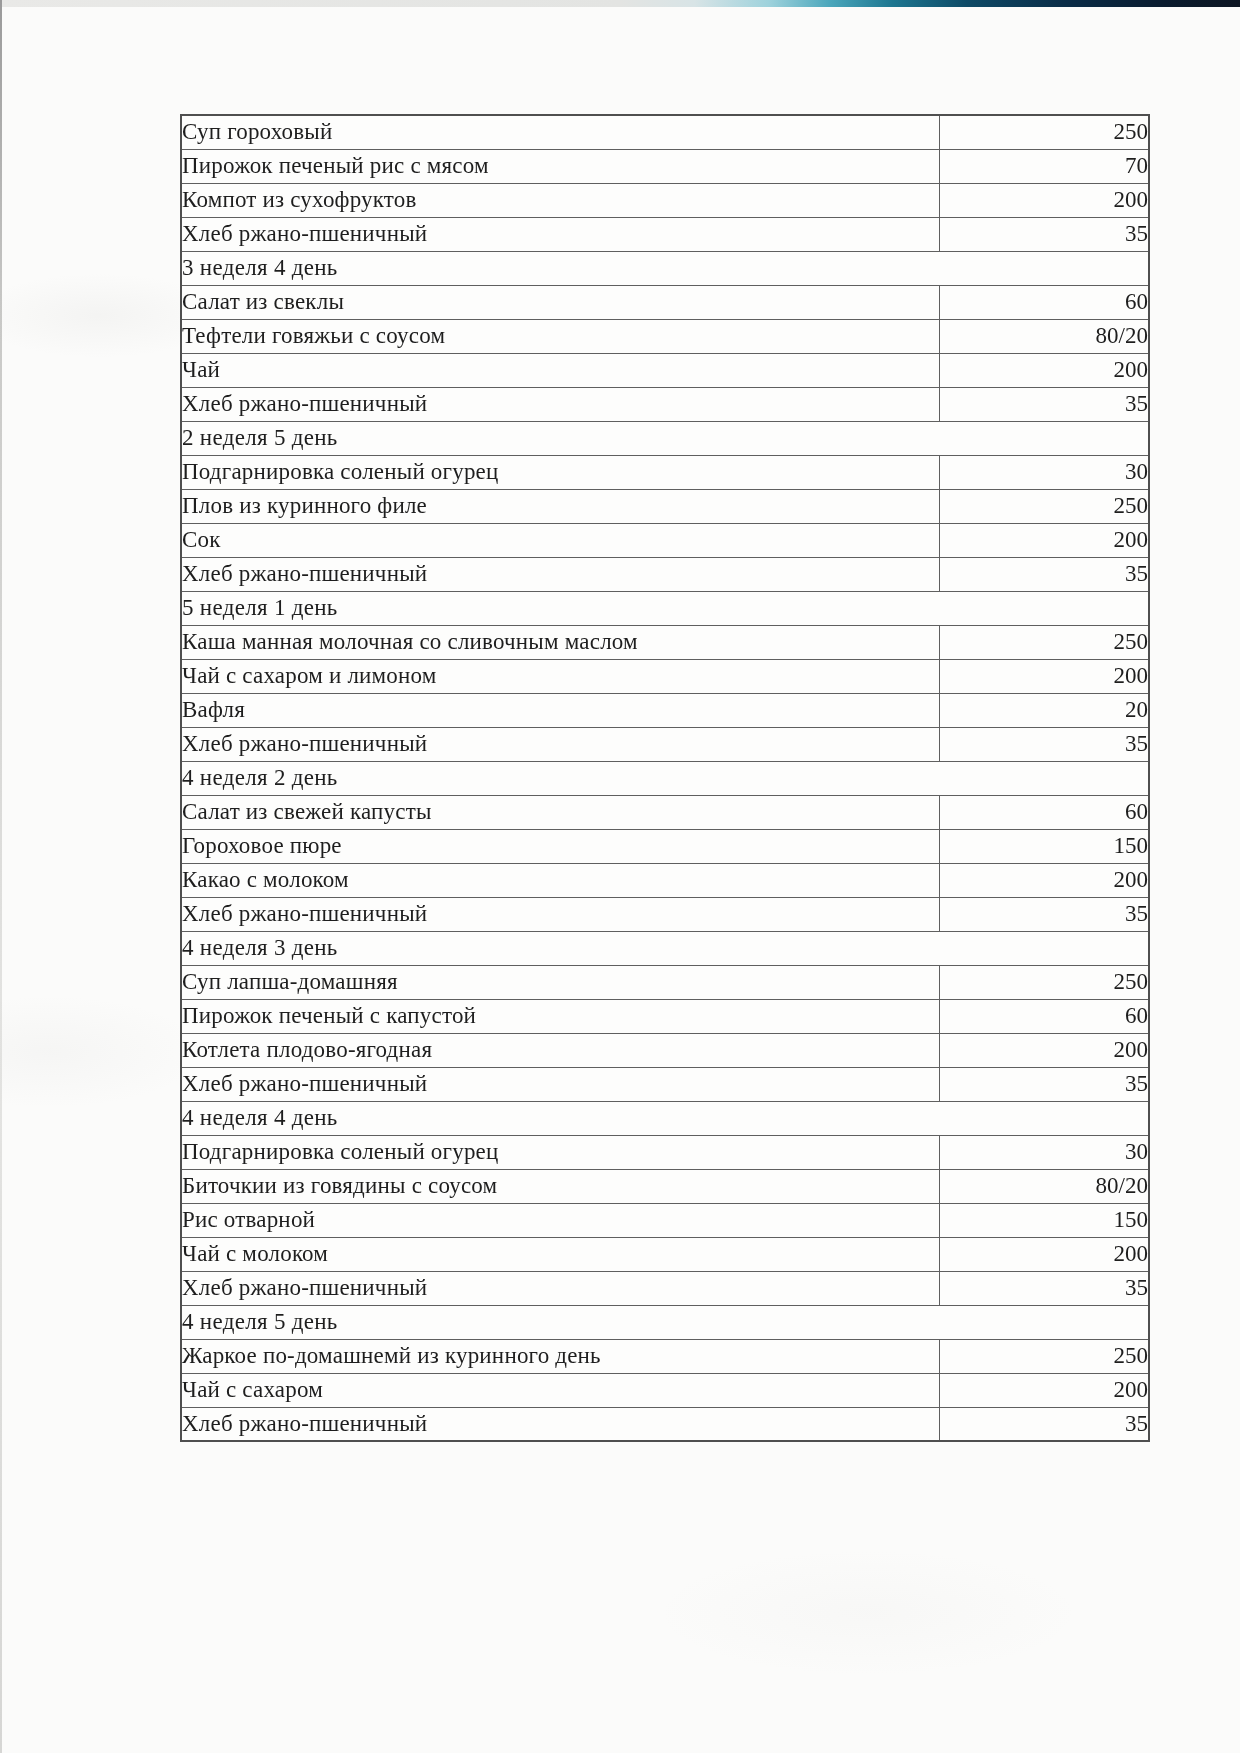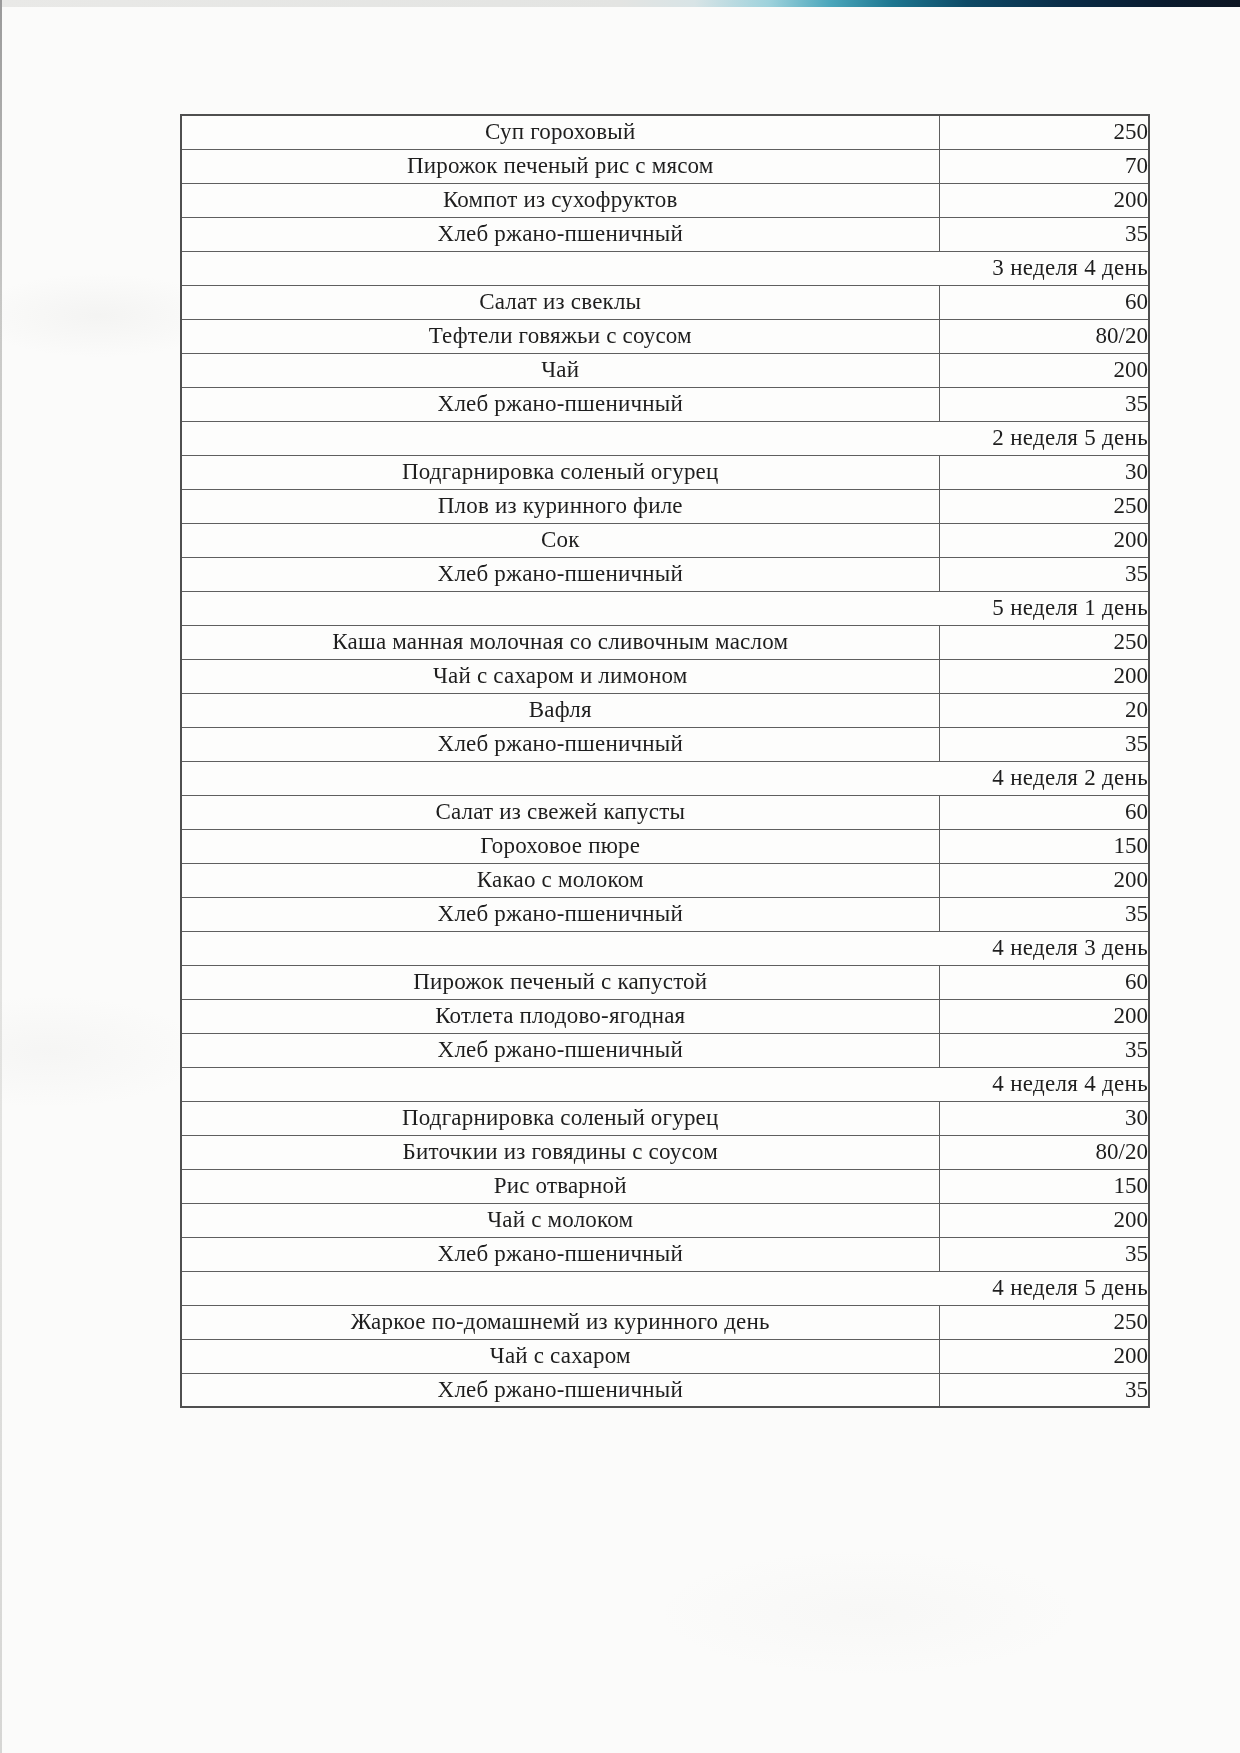--- a/index.html
+++ b/index.html
@@ -53,29 +53,29 @@
     border: 1.5px solid #5f5f5f;
     font-size: 23px;
     line-height: 30px;
     padding: 0;
     vertical-align: middle;
     white-space: nowrap;
     overflow: hidden;
   }
   table.menu { border: 2px solid #4f4f4f; }
   td.item {
-    text-align: center;
+    text-align: left;
     padding-left: 12px;
     letter-spacing: 0.2px;
   }
   td.val {
     text-align: right;
   }
   td.hdr {
-    text-align: right;
+    text-align: left;
     letter-spacing: 0.3px;
   }
 </style>
 </head>
 <body>
 
 <div class="scan-top-stripe"></div>
 <div class="scan-left-edge"></div>
 <div class="scan-noise"></div>
 
@@ -200,20 +200,24 @@
 
   <tr>
     <td class="item">Хлеб ржано-пшеничный</td>
     <td class="val">35</td>
   </tr>
 
   <tr>
     <td class="hdr" colspan="2">4 неделя 3 день</td>
   </tr>
 
+  <tr>
+    <td class="item">Суп лапша-домашняя</td>
+    <td class="val">250</td>
+  </tr>
 
   <tr>
     <td class="item">Пирожок печеный с капустой</td>
     <td class="val">60</td>
   </tr>
 
   <tr>
     <td class="item">Котлета плодово-ягодная</td>
     <td class="val">200</td>
   </tr>

